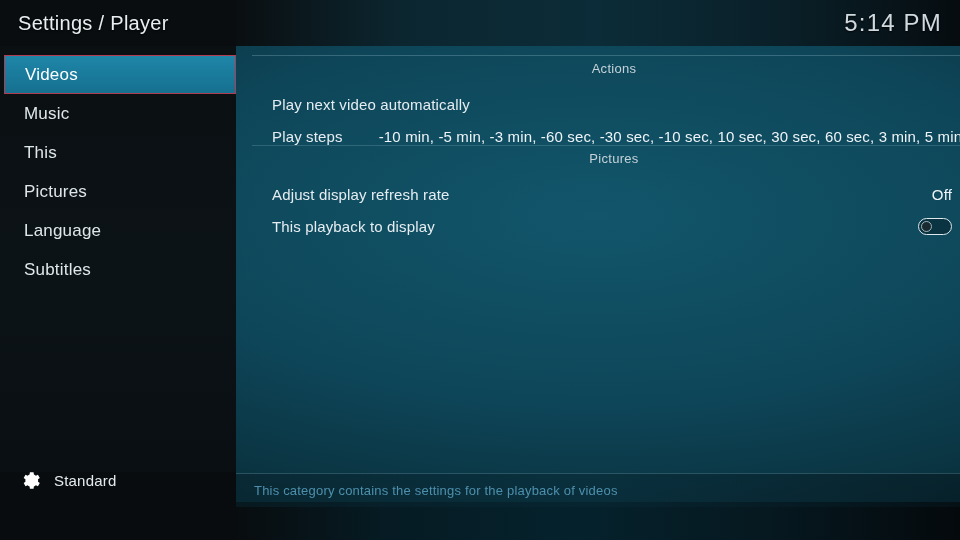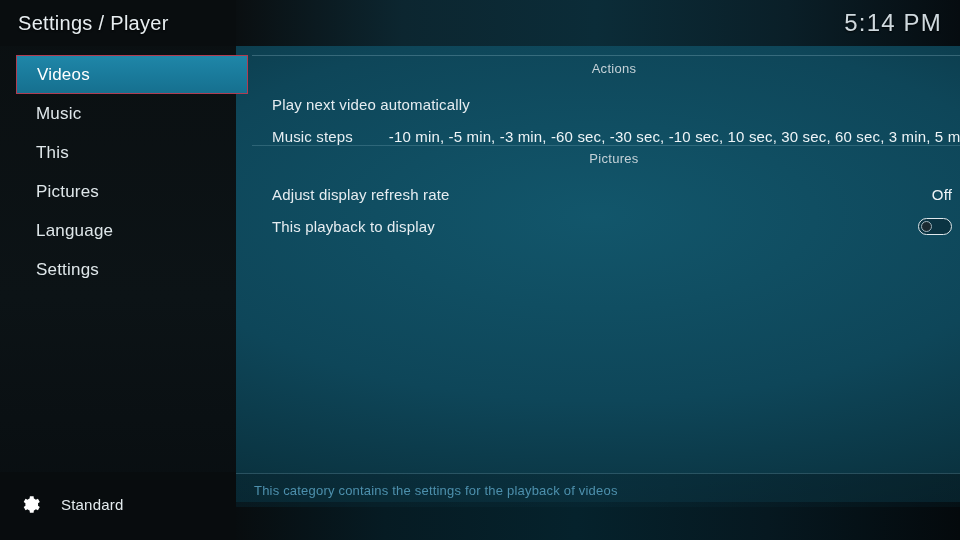--- a/index.html
+++ b/index.html
@@ -52,39 +52,39 @@
     font-size:20px; color:#e8eef1; font-weight:400;
     letter-spacing:0.3px; text-shadow:0 1px 2px rgba(0,0,0,.7);
   }
   .header-clock {
     font-size:24px; color:#cfd9de; font-weight:300;
     letter-spacing:1.2px; text-shadow:0 1px 2px rgba(0,0,0,.8);margin-left:12px;
   }
 
   
   .sidebar {
-    position:absolute; left:16px; top:55px; width:196px; height:400px;
+    position:absolute; left:4px; top:55px; width:196px; height:400px;
   }
   .side-item {
     height:39px; display:flex; align-items:center;
     padding-left:20px;
     font-size:17px; color:#dfe7ea; font-weight:400;
     letter-spacing:0.2px;
   }
   .side-item.selected {
     width:232px;
     background:linear-gradient(180deg,#1f86a8 0%, #1a7b9c 50%, #16708f 100%);
     border:1px solid #b03d52;
     color:#ffffff;
   }
 
   
   .profile {
-    position:absolute; left:0; bottom:20px; width:236px; height:32px;
-    display:flex; align-items:center; padding-left:20px; gap:20px;
+    position:absolute; left:0; bottom:44px; width:236px; height:32px;
+    display:flex; align-items:center; padding-left:20px; gap:13px;
   }
   .gear-icon { width:21px; height:21px; display:block; }
   .profile-label {
     font-size:15px; color:#e4ebee; letter-spacing:0.2px;
   }
 
   
   .content {
     position:absolute; left:252px; top:55px; width:724px; height:418px;
   }
@@ -171,21 +171,21 @@
     <div class="side-item">
       <span>This</span>
     </div>
     <div class="side-item">
       <span>Pictures</span>
     </div>
     <div class="side-item">
       <span>Language</span>
     </div>
     <div class="side-item">
-      <span>Settings</span>
+      <span>Subtitles</span>
     </div>
   </div>
 
   <div class="profile">
     <span class="gear-icon">
       <svg class="gear-icon" viewBox="0 0 24 24" xmlns="http://www.w3.org/2000/svg">
         <path fill="#ffffff" d="M12 8.4a3.6 3.6 0 1 0 0 7.2 3.6 3.6 0 0 0 0-7.2zm0 5.5a1.9 1.9 0 1 1 0-3.8 1.9 1.9 0 0 1 0 3.8z"></path>
         <path fill="#ffffff" d="M20.6 13.3c.05-.42.08-.85.08-1.3s-.03-.88-.09-1.3l2.03-1.5-2.1-3.63-2.4.93a8.1 8.1 0 0 0-2.25-1.3l-.36-2.55h-4.2l-.36 2.55c-.82.3-1.58.74-2.25 1.3l-2.4-.93L4.2 9.2l2.03 1.5c-.06.42-.09.85-.09 1.3s.03.88.09 1.3L4.2 14.8l2.1 3.63 2.4-.93c.67.56 1.43 1 2.25 1.3l.36 2.55h4.2l.36-2.55a8.1 8.1 0 0 0 2.25-1.3l2.4.93 2.1-3.63-2.02-1.5z"></path>
       </svg>
     </span>
@@ -197,21 +197,21 @@
 
       <div class="section-head first">
         <span>Actions</span>
       </div>
 
       <div class="row">
         <span class="label">Play next video automatically</span>
       </div>
 
       <div class="row">
-        <span class="label">Music steps</span>
+        <span class="label">Play steps</span>
         <span class="value-inline">-10 min, -5 min, -3 min, -60 sec, -30 sec, -10 sec, 10 sec, 30 sec, 60 sec, 3 min, 5 min, 10 min</span>
       </div>
 
 
       <div class="section-head">
         <span>Pictures</span>
       </div>
 
       <div class="row">
         <span class="label">Adjust display refresh rate</span>

